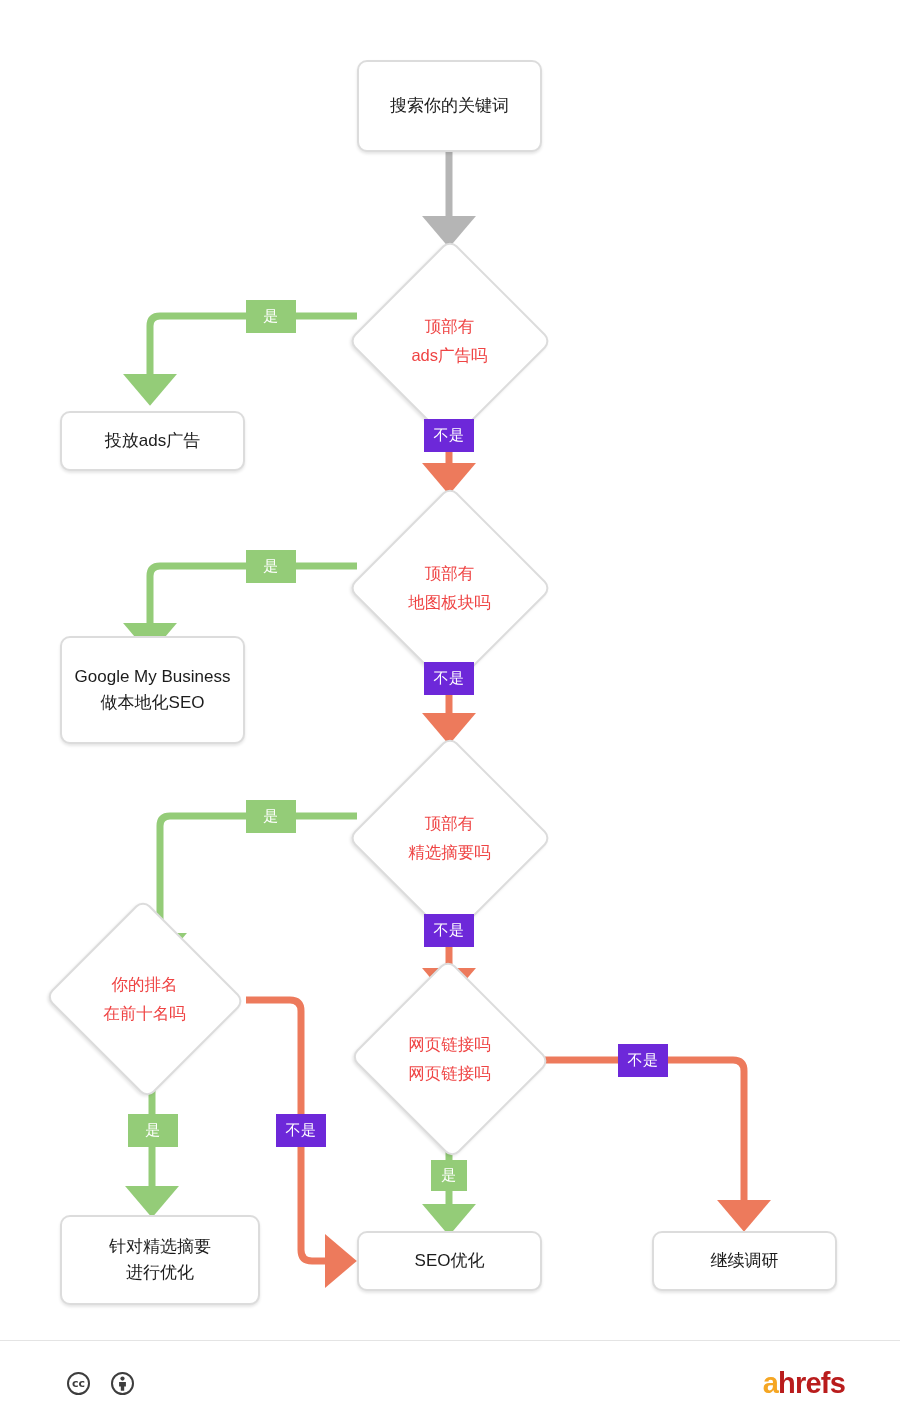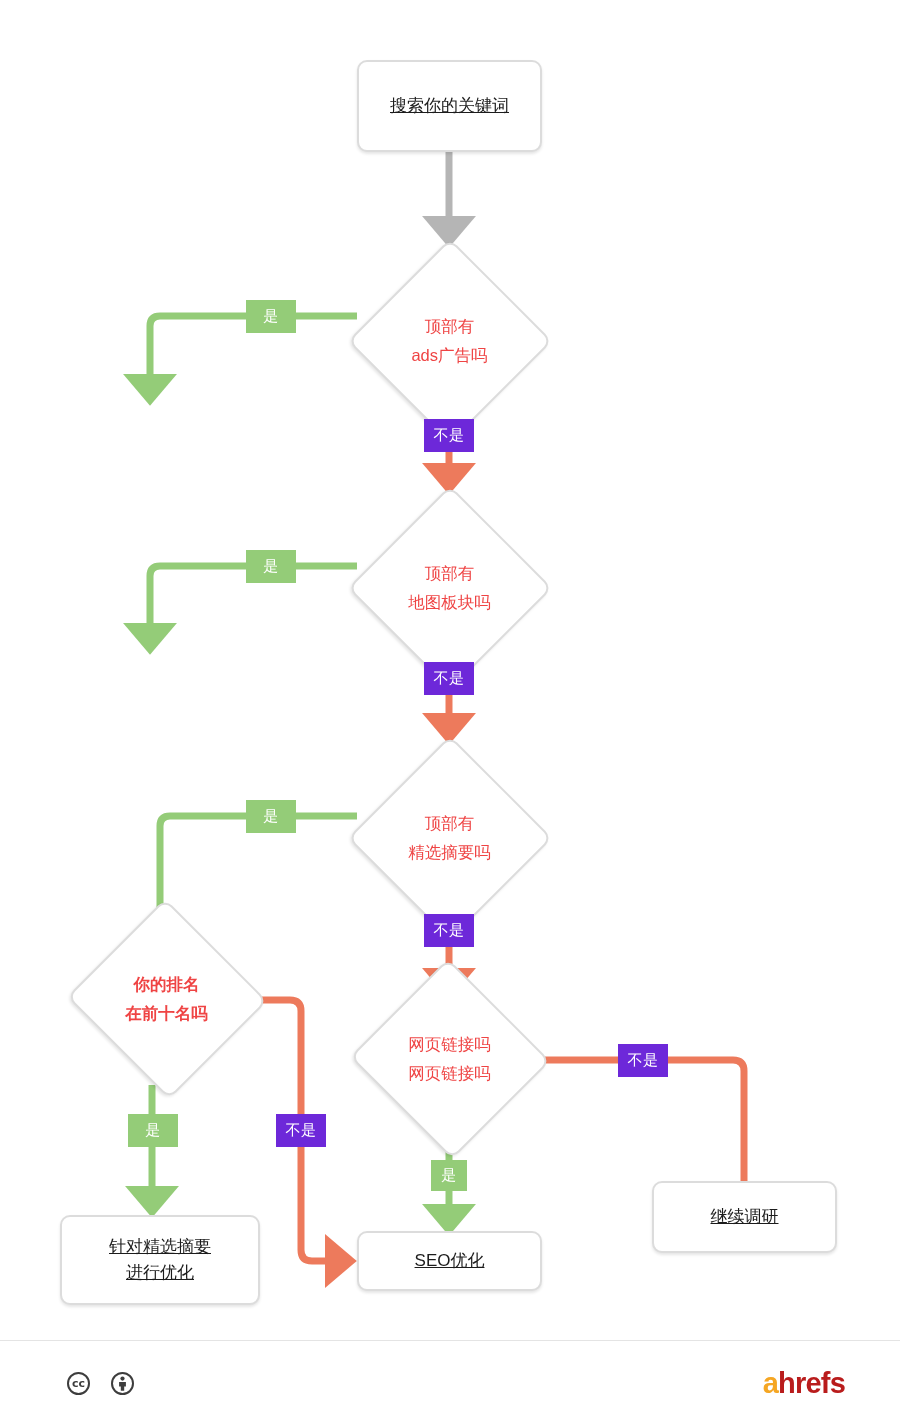--- a/index.html
+++ b/index.html
@@ -33,21 +33,20 @@
     text-align: center;
     color: #1c1c1c;
     z-index: 3;
   }
   .box {
     background: #ffffff;
     border: 2px solid #dcdcdc;
     border-radius: 10px;
     box-shadow: 0 2px 3px rgba(0,0,0,0.10);
     line-height: 1.55;
-    text-decoration: underline;
   }
   .box .lines { padding: 0 10px; }
   .diamond-wrap {
     position: absolute;
     z-index: 3;
     display: flex;
     align-items: center;
     justify-content: center;
   }
   .diamond-shape {
@@ -175,39 +174,48 @@
   </div>
 
   <div class="diamond-wrap" style="left:347px; top:238px; width:205px; height:205px;">
     <div class="diamond-shape"></div>
     <div class="diamond-label t16">
       <div>顶部有</div>
       <div>ads广告吗</div>
     </div>
   </div>
 
+  <div class="node box t17" style="left:60px; top:411px; width:185px; height:60px;">
+    <div class="lines">投放ads广告</div>
+  </div>
 
   <div class="diamond-wrap" style="left:347px; top:485px; width:205px; height:205px;">
     <div class="diamond-shape"></div>
     <div class="diamond-label t16">
       <div>顶部有</div>
       <div>地图板块吗</div>
     </div>
   </div>
 
+  <div class="node box t17" style="left:60px; top:636px; width:185px; height:108px;">
+    <div class="lines">
+      <div>Google My Business</div>
+      <div>做本地化SEO</div>
+    </div>
+  </div>
 
   <div class="diamond-wrap" style="left:347px; top:735px; width:205px; height:205px;">
     <div class="diamond-shape"></div>
     <div class="diamond-label t16">
       <div>顶部有</div>
       <div>精选摘要吗</div>
     </div>
   </div>
 
-  <div class="diamond-wrap" style="left:64px; top:900px; width:205px; height:197px;font-weight:bold;">
+  <div class="diamond-wrap" style="left:42px; top:900px; width:205px; height:197px;">
     <div class="diamond-shape"></div>
     <div class="diamond-label t16">
       <div>你的排名</div>
       <div>在前十名吗</div>
     </div>
   </div>
 
   <div class="diamond-wrap" style="left:347px; top:960px; width:205px; height:197px;">
     <div class="diamond-shape"></div>
     <div class="diamond-label t16">
@@ -220,21 +228,21 @@
     <div class="lines">
       <div>针对精选摘要</div>
       <div>进行优化</div>
     </div>
   </div>
 
   <div class="node box t17" style="left:357px; top:1231px; width:185px; height:60px;">
     <div class="lines">SEO优化</div>
   </div>
 
-  <div class="node box t17" style="left:652px; top:1181px; width:185px; height:72px;">
+  <div class="node box t17" style="left:652px; top:1231px; width:185px; height:60px;">
     <div class="lines">继续调研</div>
   </div>
 
   <div class="chip chip-yes" style="left:246px; top:300px; width:50px; height:33px;">
     <span>是</span>
   </div>
 
   <div class="chip chip-no" style="left:424px; top:419px; width:50px; height:33px;">
     <span>不是</span>
   </div>

